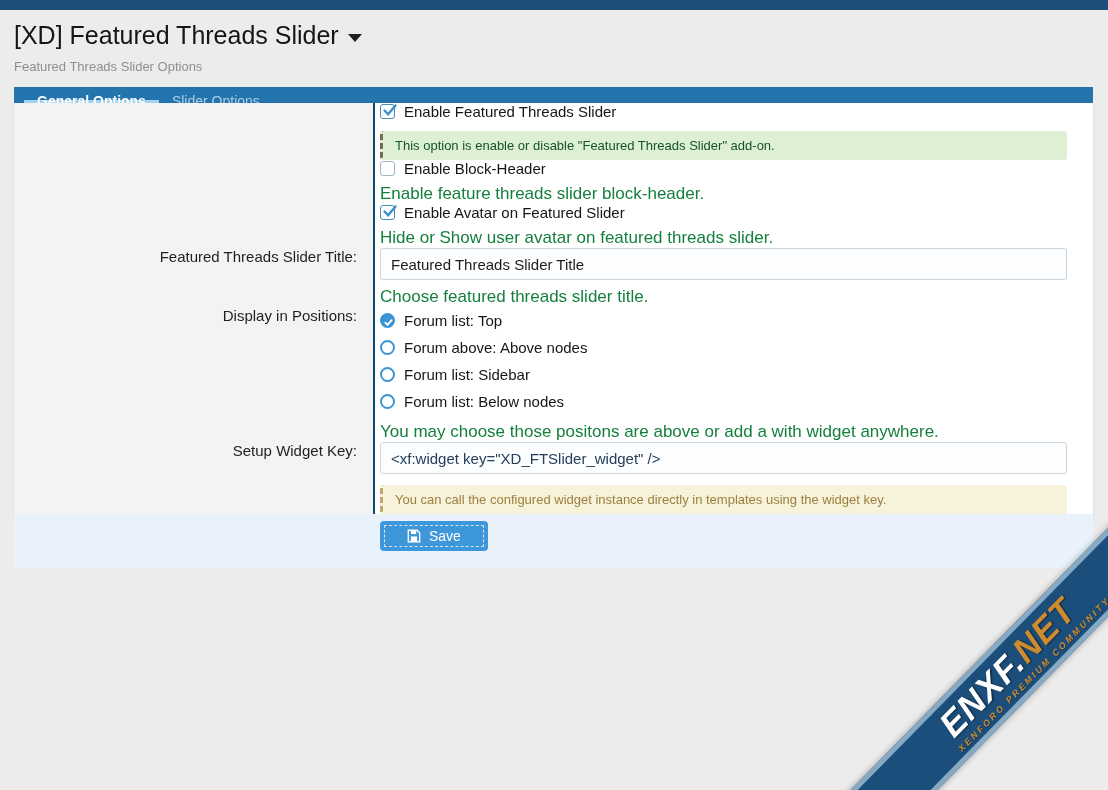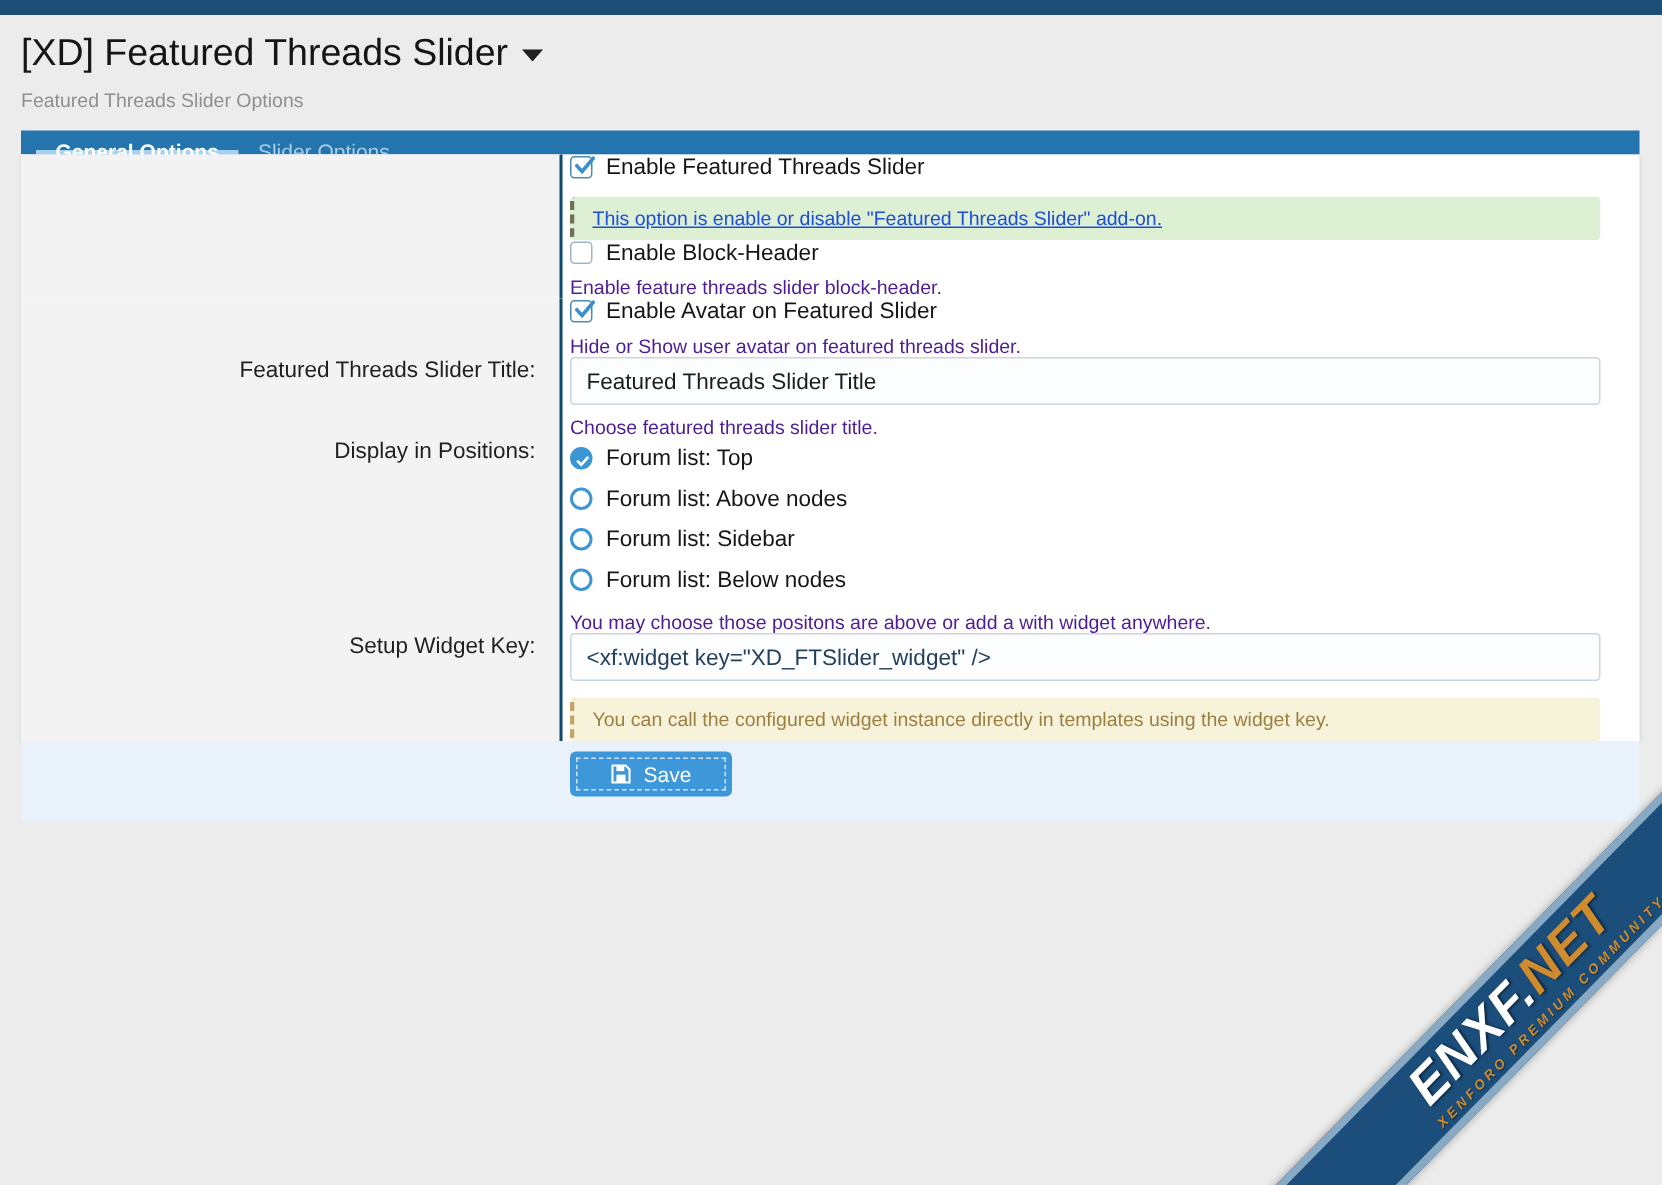--- a/index.html
+++ b/index.html
@@ -42,27 +42,27 @@
   .cell-ctrl { padding-left:5px; padding-right:26px; }
 
   .check-row { display:flex; align-items:center; gap:9px; font-size:15px; color:#161616; cursor:pointer; }
   .cbox {
     width:15px; height:15px; flex:0 0 15px; border:1px solid #9fb6c6; border-radius:3px;
     background:#fff; position:relative;
   }
   .cbox.checked { border-color:#4a8ab5; }
   .cbox svg { position:absolute; left:-1px; top:-4px; }
 
-  .hint { font-size:13px; color:#4c1d95; margin-top:7px; }
+  .hint { font-size:17px; color:#15803d; margin-top:7px; }
 
   .msg {
     border-left:3px dashed #70705a; border-radius:3px;
     padding:7px 12px; font-size:13px; margin-top:11px;
   }
-  .msg.green  { background:#def0d4; color:#1d4ed8;text-decoration:underline; }
+  .msg.green  { background:#def0d4; color:#14532d; }
   .msg.yellow { background:#f7f2da; color:#9c8040; border-left-color:#c3a469; }
 
   .text-input {
     width:100%; height:32px; border:1px solid #cdd5dc; border-radius:3px;
     background:#fcfdff; padding:0 10px; font-size:15px; color:#1d1d1d;
     font-family:"Liberation Sans", sans-serif;
   }
   .text-input.code { color:#25405a; }
 
   .radio-row { display:flex; align-items:center; gap:9px; font-size:15px; color:#161616; height:27px; cursor:pointer; }
@@ -165,21 +165,21 @@
       <label class="radio-row">
         <span class="rad selected">
           <svg width="11" height="11" viewBox="0 0 12 12">
               <path d="M2.5 6.2l2.4 2.4L9.5 3.4" stroke="#ffffff" stroke-width="2" fill="none" stroke-linecap="round"></path>
             </svg>
         </span>
         <span>Forum list: Top</span>
       </label>
       <label class="radio-row">
         <span class="rad"></span>
-        <span>Forum list: Above nodes</span>
+        <span>Forum above: Above nodes</span>
       </label>
       <label class="radio-row">
         <span class="rad"></span>
         <span>Forum list: Sidebar</span>
       </label>
       <label class="radio-row">
         <span class="rad"></span>
         <span>Forum list: Below nodes</span>
       </label>
       <div class="hint">You may choose those positons are above or add a with widget anywhere.</div>

